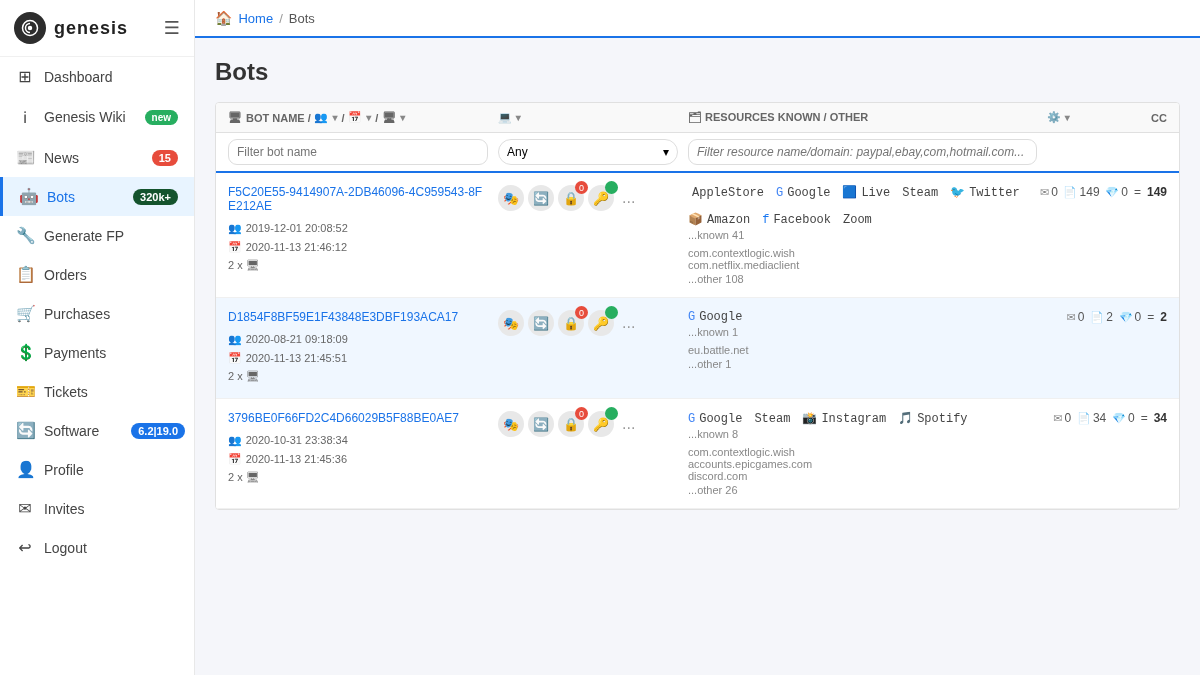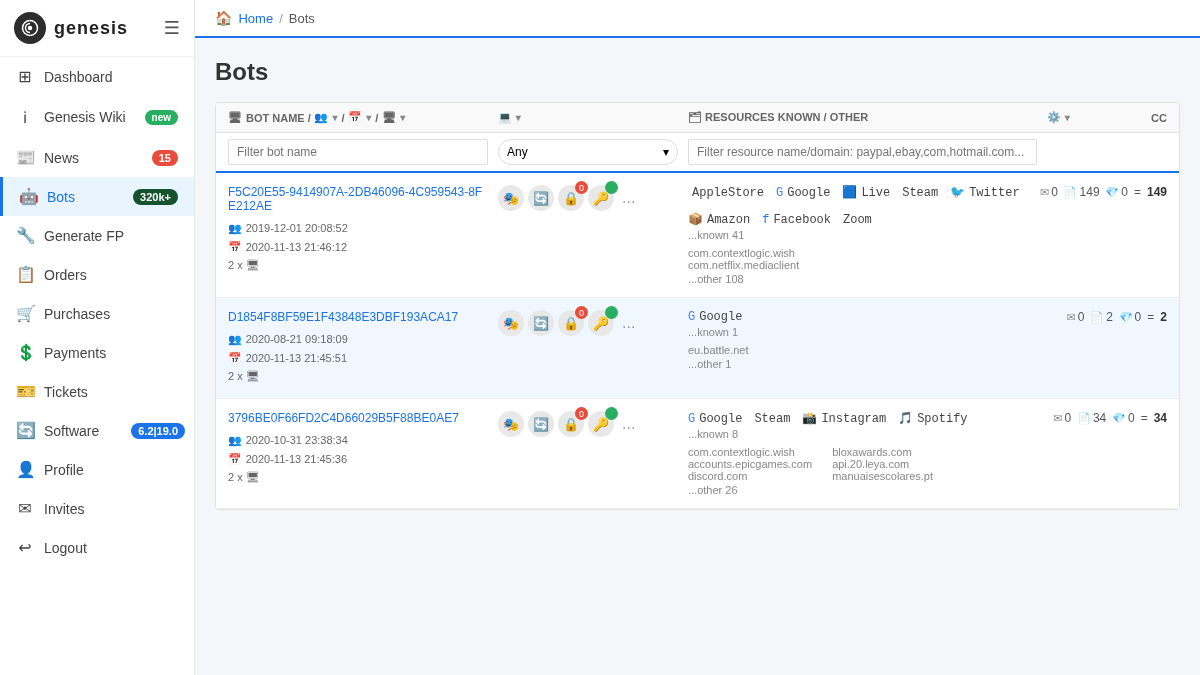--- a/index.html
+++ b/index.html
@@ -129,21 +129,21 @@
       display: grid;
       grid-template-columns: 260px 180px 1fr 120px;
       padding: 6px 12px;
       gap: 10px;
       border-bottom: 2px solid #1a73e8;
       background: #fff;
       align-items: center;
     }
     .filter-input {
       border: 1px solid #ddd;
-      border-radius: 2px;
+      border-radius: 9px;
       padding: 5px 8px;
       font-size: 12px;
       color: #888;
       width: 100%;
     }
     .filter-select {
       border: 1px solid #ddd;
       border-radius: 13px;
       padding: 5px 8px;
       font-size: 12px;
@@ -363,21 +363,21 @@
           <span style="margin-left:auto">CC</span>
         </div>
       </div>
 
       <div class="filter-row">
         <input type="text" class="filter-input" placeholder="Filter bot name" style="">
         <div class="filter-select">
           <span>Any</span>
           <span>▾</span>
         </div>
-        <input type="text" class="filter-input" style="width: 100%;" placeholder="Filter resource name/domain: paypal,ebay,com,hotmail.com...">
+        <input type="text" class="filter-input" style="width: 100%; font-style: italic;" placeholder="Filter resource name/domain: paypal,ebay,com,hotmail.com...">
         <div></div>
       </div>
 
       <div class="bot-row">
         <div>
           <a class="bot-name-link">F5C20E55-9414907A-2DB46096-4C959543-8FE212AE</a>
           <div class="bot-meta">
             <div class="bot-meta-row">
               <span>👥</span>
               <span>2019-12-01 20:08:52</span>
@@ -576,25 +576,20 @@
             </div>
           </div>
           <div class="known-other">...known 8</div>
           <div class="sub-resources">
             <div style="display:flex;gap:20px;">
               <div>
                 <div>com.contextlogic.wish</div>
                 <div>accounts.epicgames.com</div>
                 <div>discord.com</div>
               </div>
-              <div>
-                <div>bloxawards.com</div>
-                <div>api.20.leya.com</div>
-                <div>manuaisescolares.pt</div>
-              </div>
             </div>
           </div>
           <div class="known-other">...other 26</div>
         </div>
         <div class="stats-col">
           <div class="stats-row">
             <div class="stat-item">
               <span class="stat-icon">✉</span>
               <span>0</span>
             </div>

